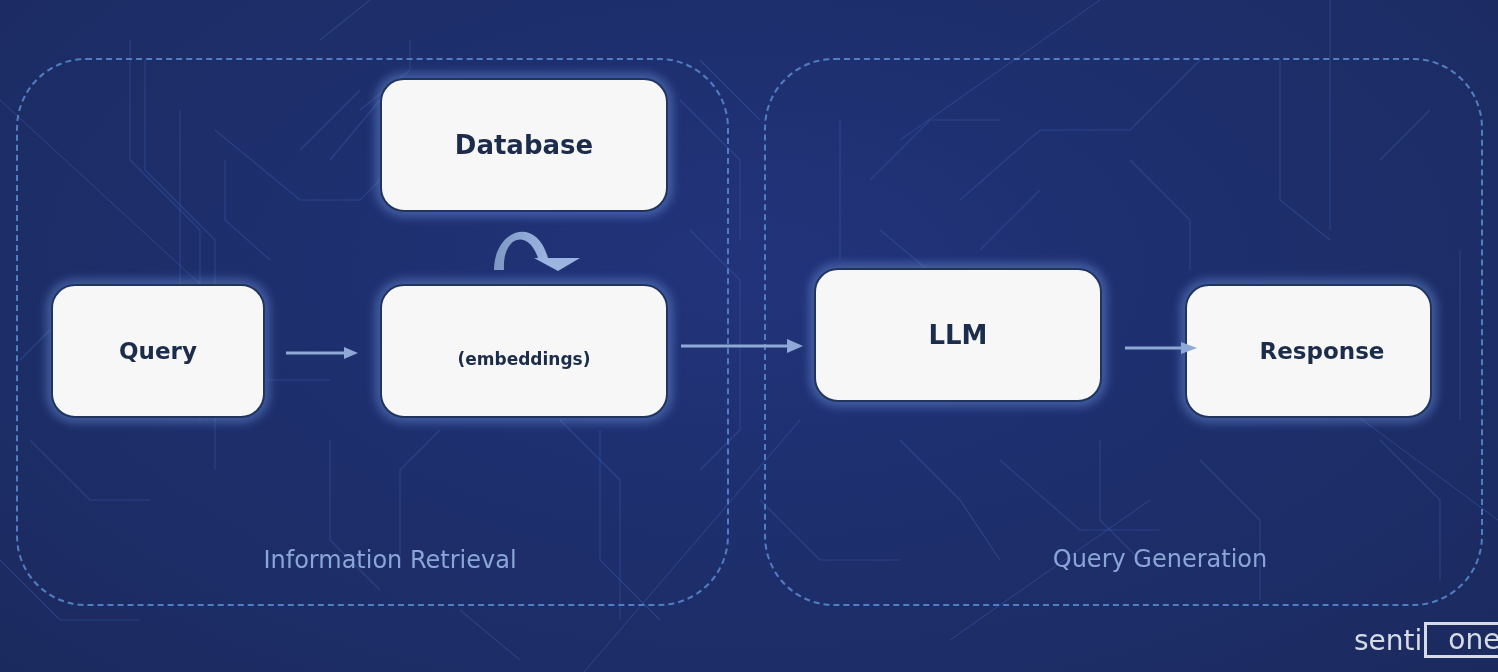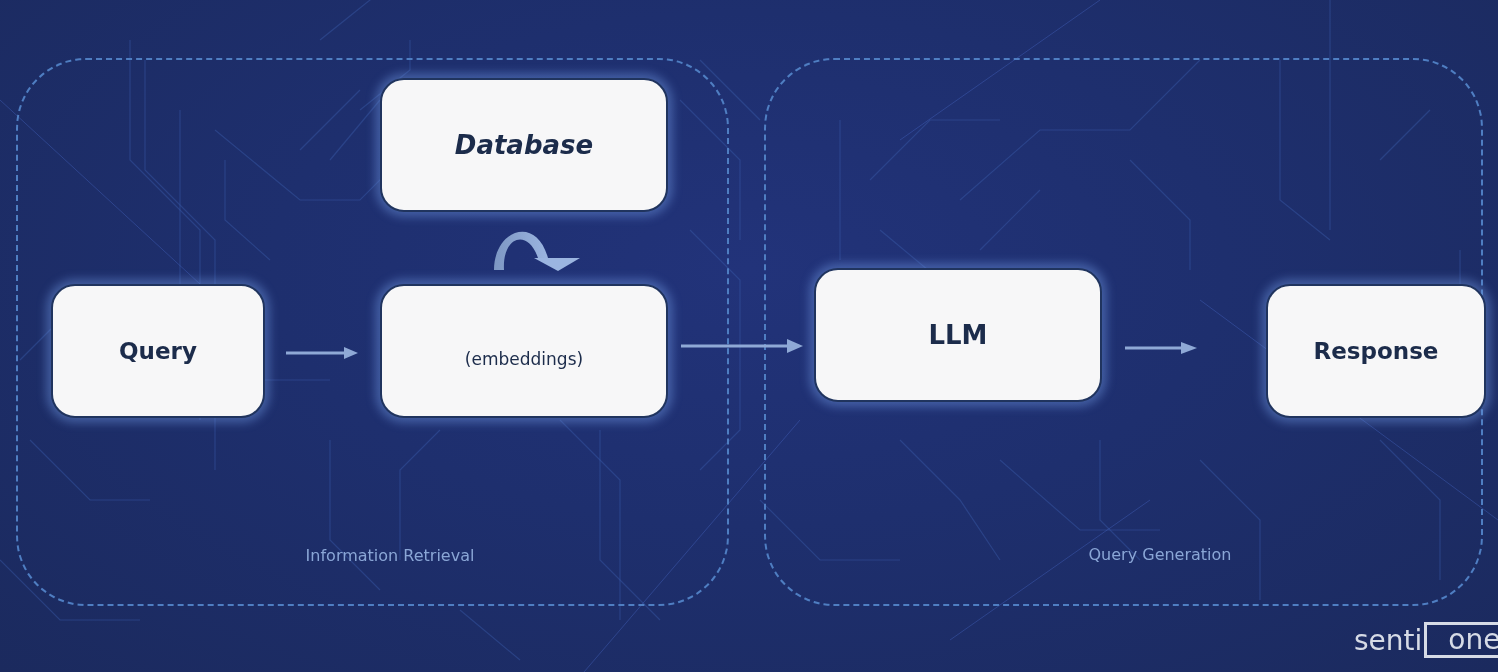--- a/index.html
+++ b/index.html
@@ -6,30 +6,30 @@
   body {
     width:1498px; height:672px; overflow:hidden; position:relative;
     font-family: "DejaVu Sans", sans-serif;
     background: radial-gradient(ellipse at 50% 40%, #22337a 0%, #1e2f6e 45%, #1b2a5e 100%);
   }
   #bg { position:absolute; left:0; top:0; width:1498px; height:672px; }
   .group {
     position:absolute; border:2px dashed #4f7ec2; border-radius:70px;
   }
   .group-label {
-    position:absolute; color:#8aa6d6; font-size:16px; text-align:center;
+    position:absolute; color:#8aa6d6; font-size:24px; text-align:center;
   }
   .node {
     position:absolute; background:#f7f7f8; border:2px solid #20345e;
     border-radius:24px; display:flex; flex-direction:column;
     align-items:center; justify-content:center; color:#1c2c4b;
     box-shadow: 0 0 10px 5px rgba(110,150,225,0.45);
   }
   .node .title { font-size:26px; font-weight:600; }
-  .node .sub { font-size:17px; margin-top:16px; }
+  .node .sub { font-size:17px; margin-top:16px;font-weight:bold; }
   .arrow { position:absolute; }
   #logo {
     position:absolute; left:1354px; top:622px; display:flex; align-items:center;
     color:#d6dbe6; font-size:28px;
   }
   #logo .box {
     border:3px solid #d6dbe6; padding:0 21px; line-height:30px; position:relative; margin-left:2px;
   }
 </style>
 </head>
@@ -82,37 +82,37 @@
     <path d="M950 640 L1150 500"></path>
   </g>
 </svg>
 
 <div class="group" style="left:16px; top:58px; width:709px; height:544px;"></div>
 <div class="group" style="left:764px; top:58px; width:715px; height:544px;"></div>
 
 <div class="group-label" style="left:230px; top:546px; width:320px;">Information Retrieval</div>
 <div class="group-label" style="left:1000px; top:545px; width:320px;">Query Generation</div>
 
-<div class="node" style="left:380px; top:78px; width:284px; height:130px;font-style:italic;">
+<div class="node" style="left:380px; top:78px; width:284px; height:130px;">
   <span class="title">Database</span>
 </div>
 
 <div class="node" style="left:51px; top:284px; width:210px; height:130px;">
   <span class="title" style="font-size:23px;">Query</span>
 </div>
 
 <div class="node" style="left:380px; top:284px; width:284px; height:130px;">
   <span class="sub">(embeddings)</span>
 </div>
 
 <div class="node" style="left:814px; top:268px; width:284px; height:130px;">
   <span class="title">LLM</span>
 </div>
 
-<div class="node" style="left:1266px; top:284px; width:216px; height:130px;">
+<div class="node" style="left:1185px; top:284px; width:216px; height:130px;padding-left:27px;">
   <span class="title" style="font-size:23px;">Response</span>
 </div>
 
 <svg class="arrow" style="left:286px; top:344px;" width="72" height="18">
   <line x1="0" y1="9" x2="60" y2="9" stroke="#8fa9d6" stroke-width="3"></line>
   <polygon points="58,3 72,9 58,15" fill="#8fa9d6"></polygon>
 </svg>
 
 <svg class="arrow" style="left:681px; top:337px;" width="122" height="18">
   <line x1="0" y1="9" x2="108" y2="9" stroke="#8fa9d6" stroke-width="3"></line>

